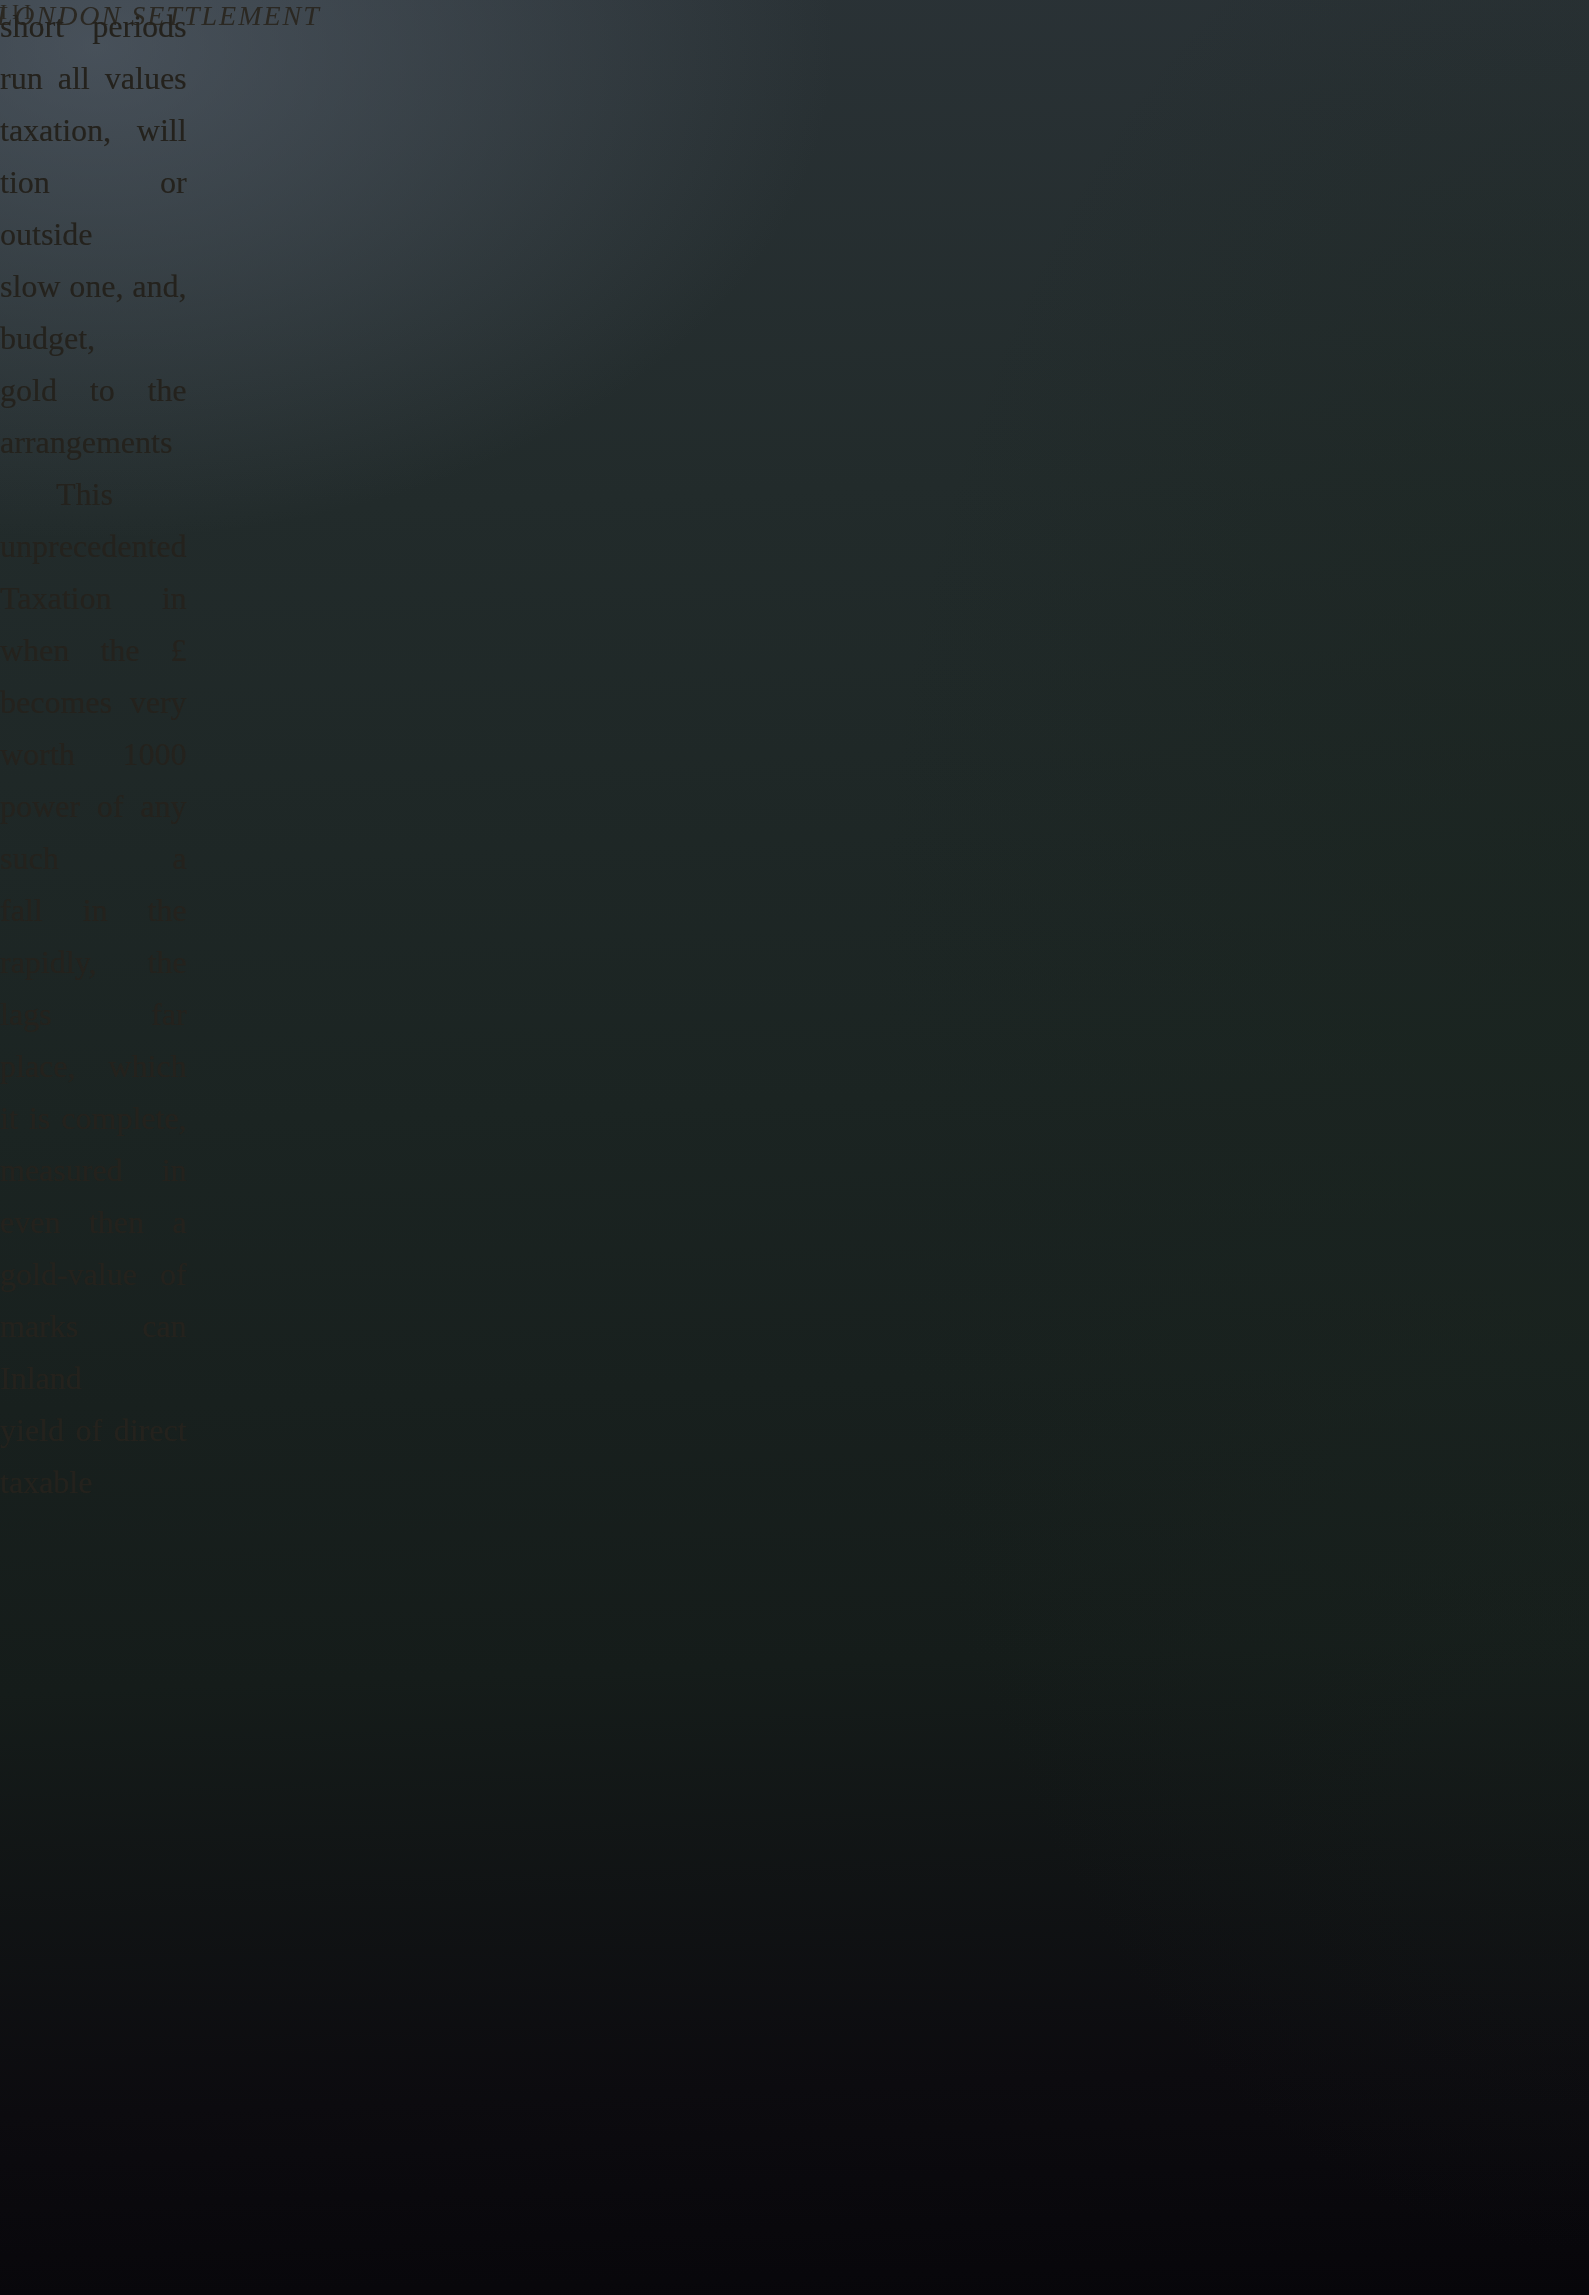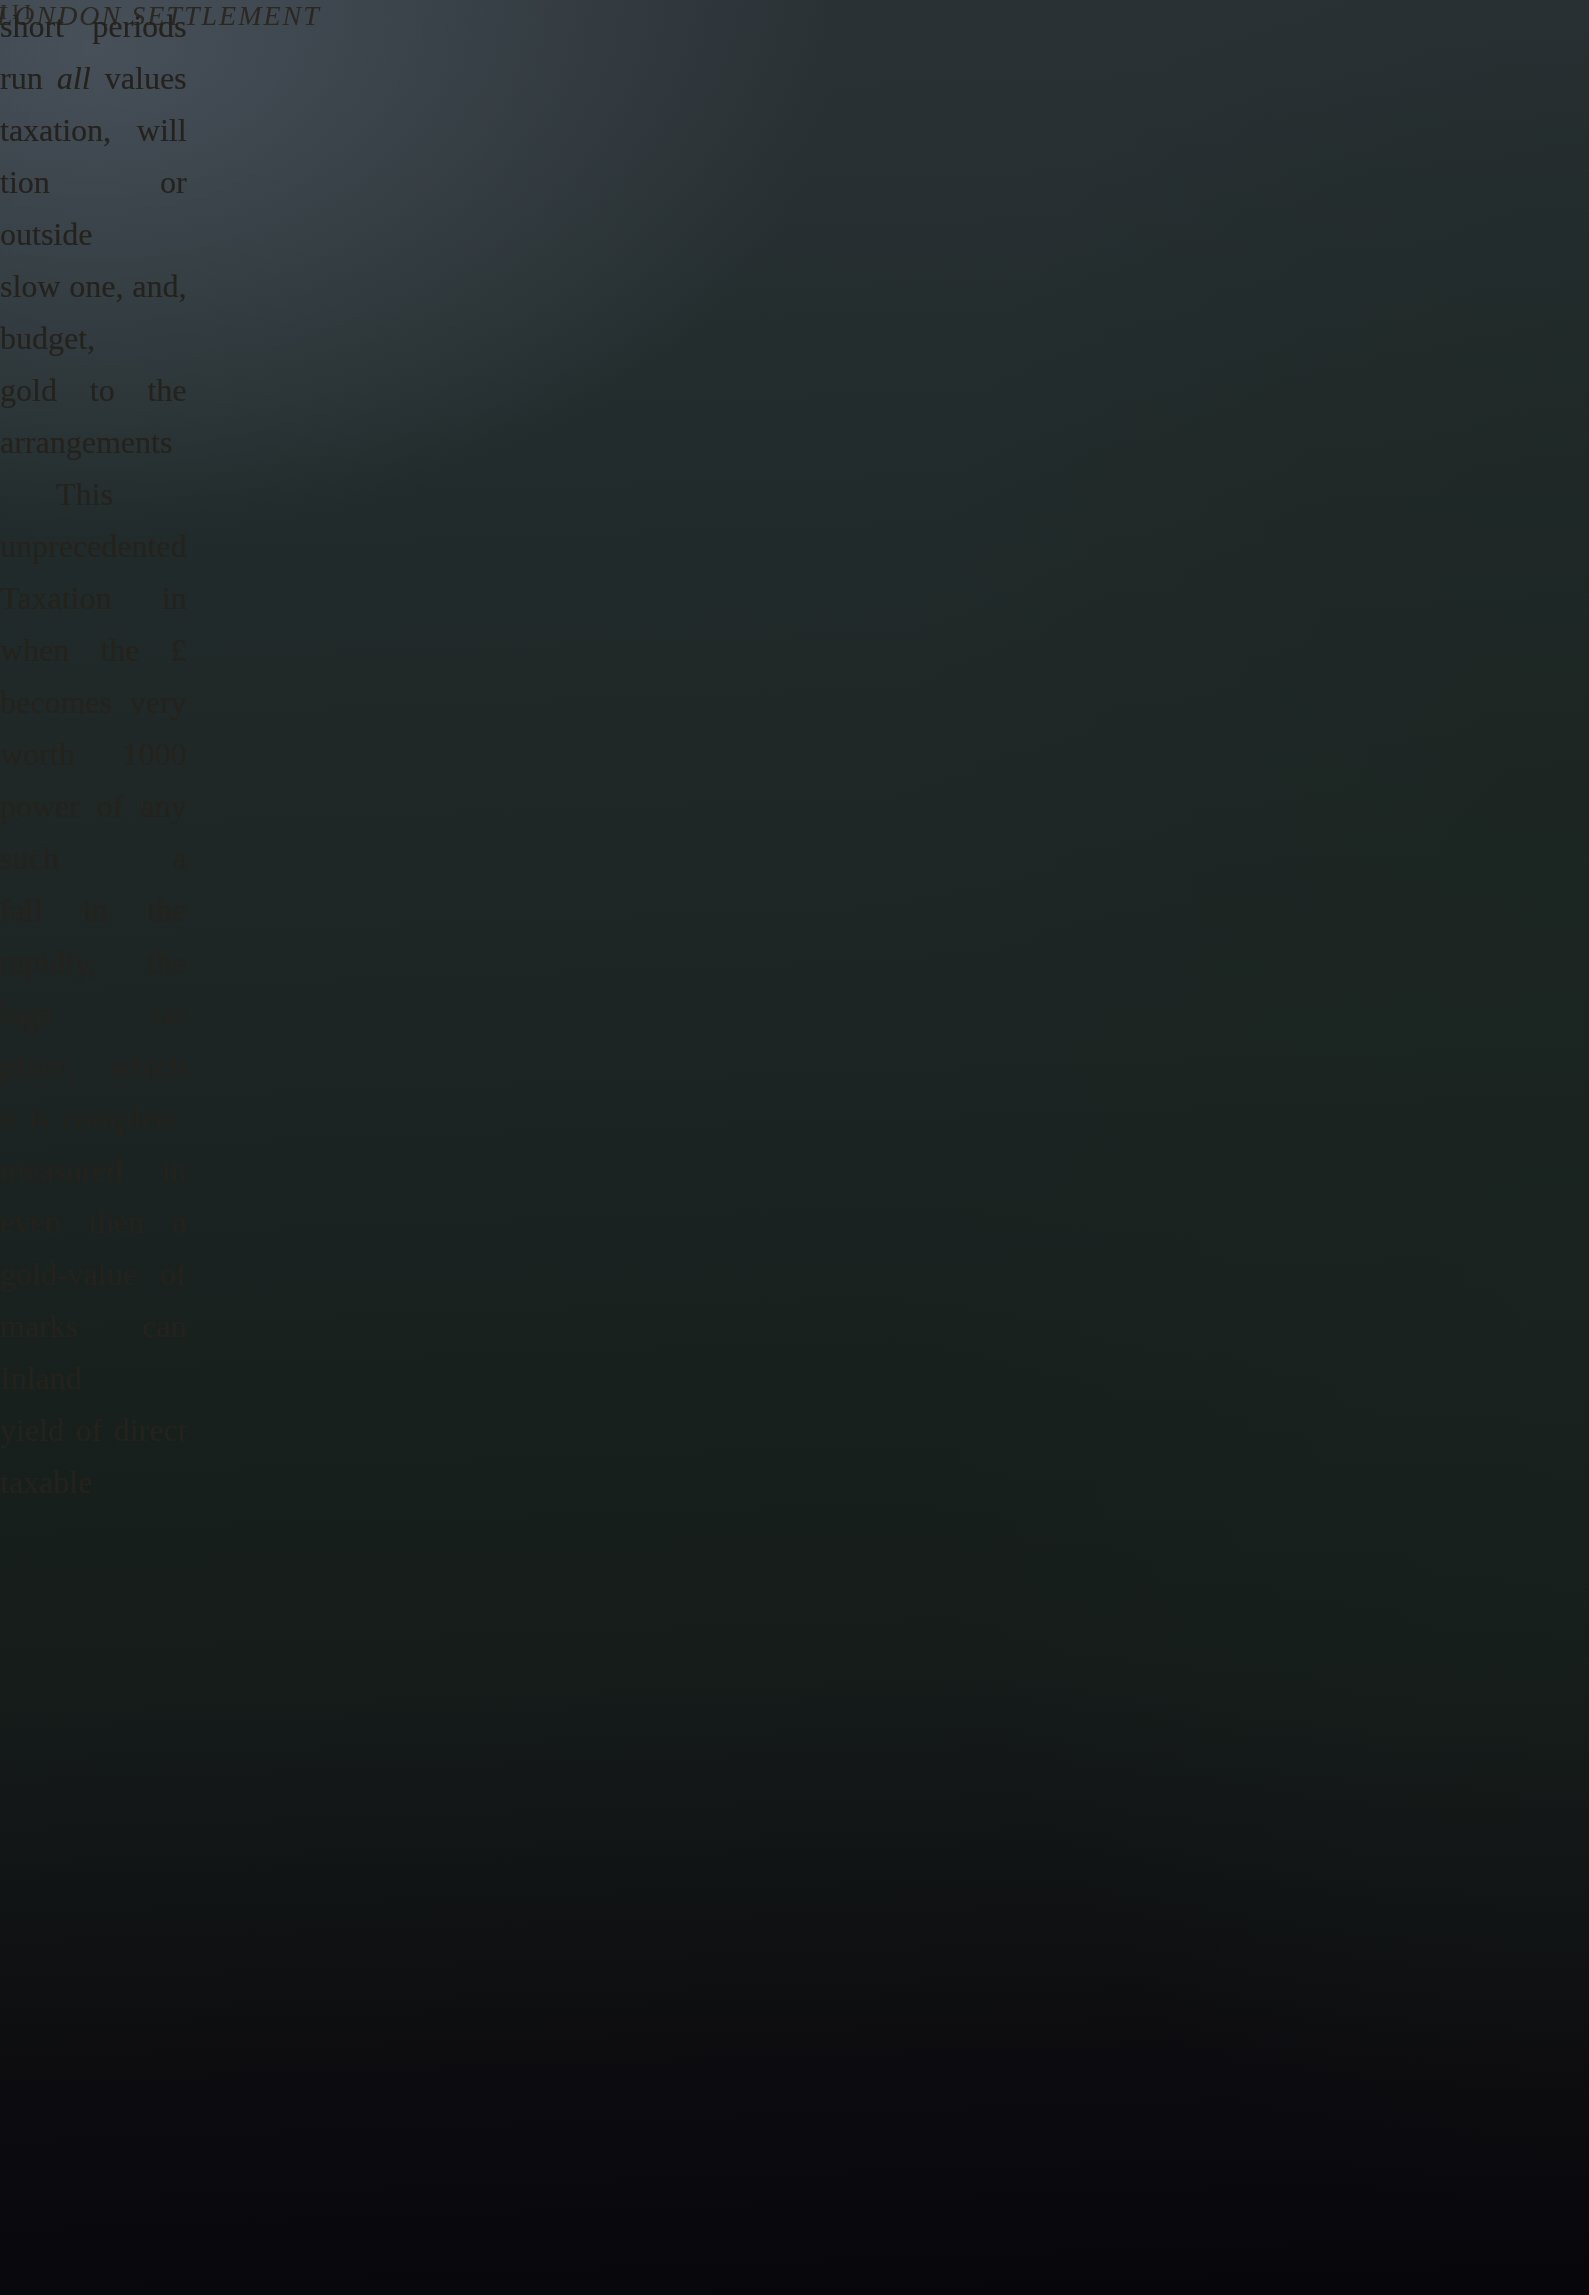--- a/index.html
+++ b/index.html
@@ -83,21 +83,21 @@
 
   
   .body-text{
     position:absolute;left:318;top:286;width:1150;
     color:#24221d;font-size:32px;line-height:52px;
     text-shadow:0.3px 0.3px 0.6px rgba(46,40,32,0.45);
   }
   .tl{text-align:justify;text-align-last:justify;height:52px;overflow:hidden;}
   .tl.end{text-align-last:left;}
   .tl.ind{text-indent:56px;}
-  .it{font-style:italic;}
+  .it{}
 
   
   .bottom-shadow{
     position:absolute;left:0;top:2756;width:1860;height:70;
     background:linear-gradient(180deg, rgba(6,5,8,0.85), rgba(6,5,8,0) 90%);
   }
 </style>
 </head>
 <body>
 

